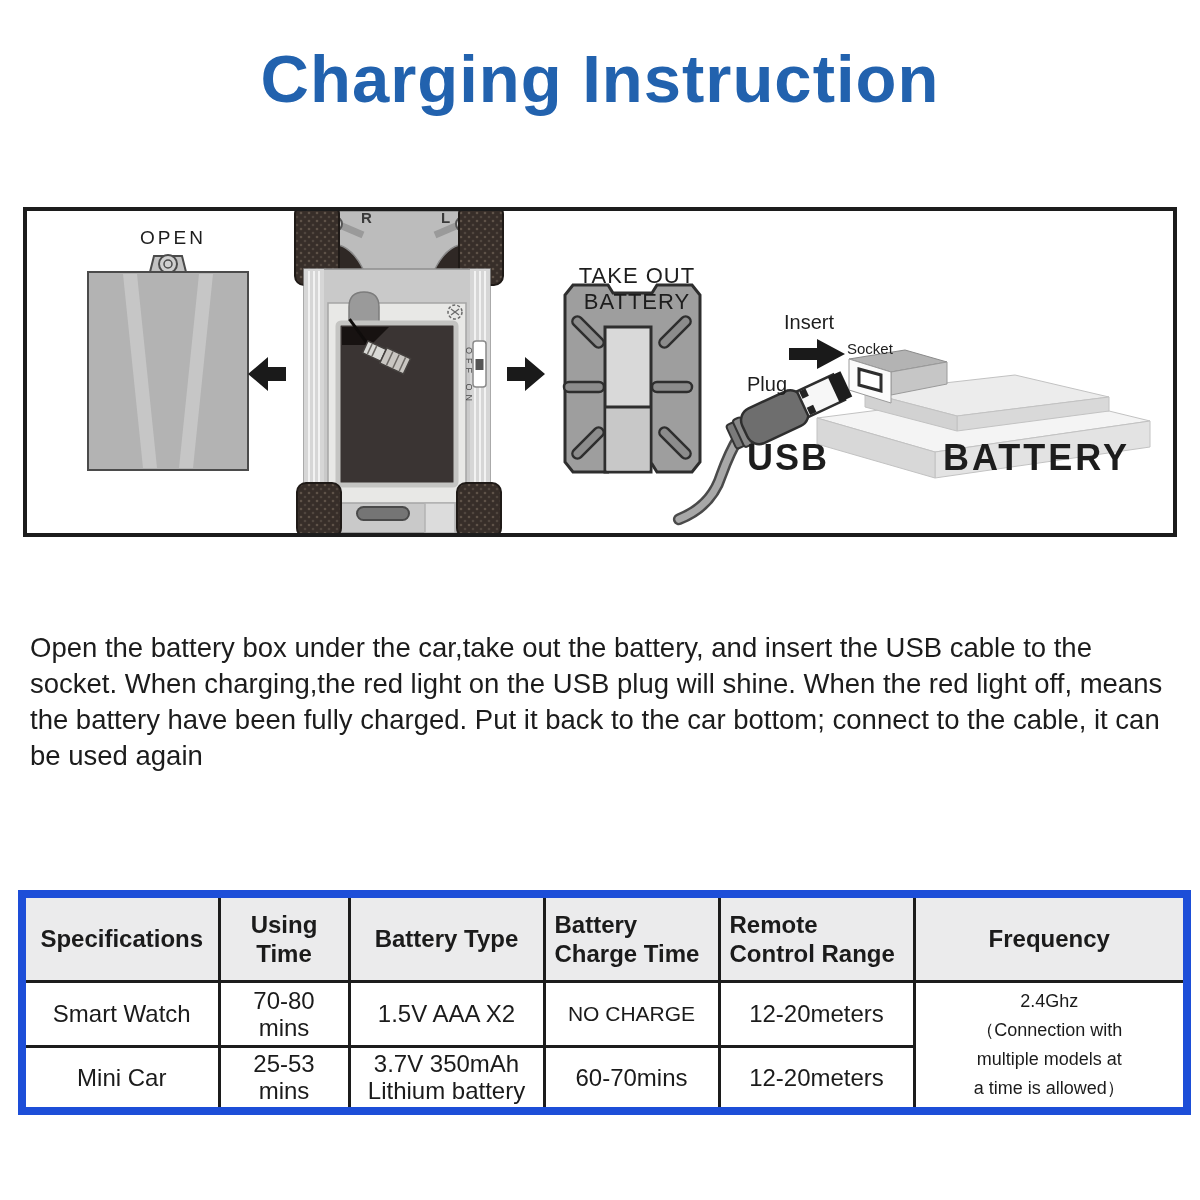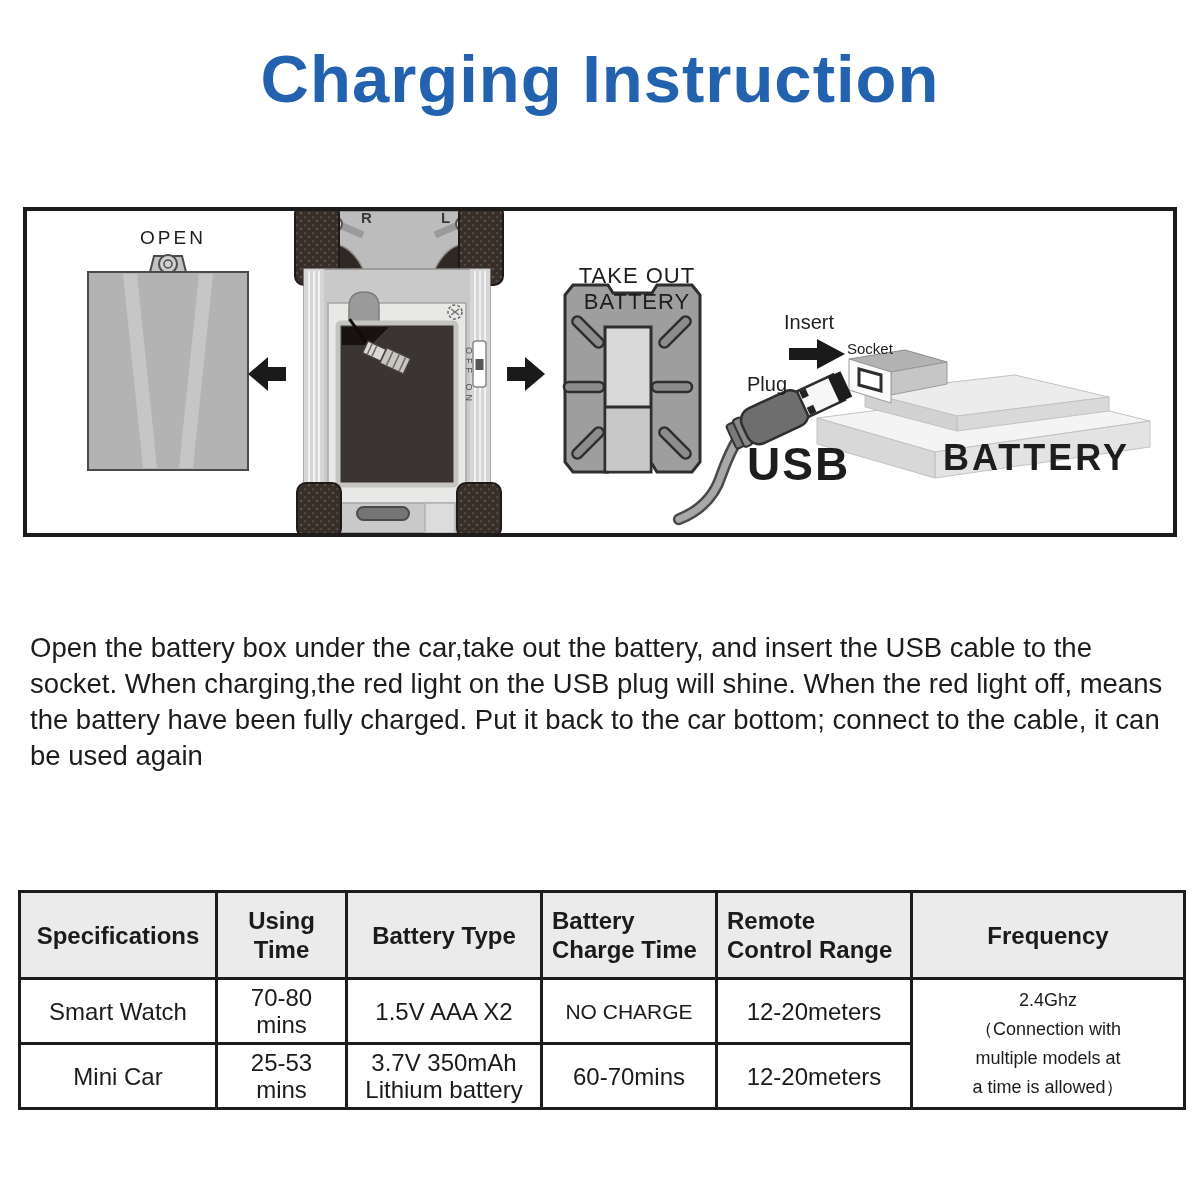--- a/index.html
+++ b/index.html
@@ -19,40 +19,40 @@
     border:4px solid #1c1c1c;box-sizing:border-box;background:#ffffff;
   }
   #diagram-svg{position:absolute;left:0;top:0;}
   .dlabel{position:absolute;color:#1d1d1d;white-space:pre-line;}
   #open-label{left:86px;top:16px;width:120px;text-align:center;font-size:19px;letter-spacing:3px;}
   #take-out-battery-label{left:520px;top:12px;width:180px;text-align:center;font-size:22px;letter-spacing:1px;line-height:26px;margin-top:40px;}
   #optional-accessories-label{left:718px;top:26px;width:430px;text-align:center;font-size:27px;letter-spacing:1px;}
   #insert-label{left:757px;top:100px;font-size:20px;}
   #socket-label{left:820px;top:129px;font-size:15px;}
   #plug-label{left:720px;top:162px;font-size:20px;}
-  #usb-label{left:720px;top:226px;font-size:46px;font-weight:700;letter-spacing:2px;}
+  #usb-label{left:720px;top:226px;font-size:36px;font-weight:700;letter-spacing:2px;}
   #battery-label{left:916px;top:226px;font-size:36px;font-weight:700;letter-spacing:3px;}
   #car-marking-r{left:334px;top:-2px;font-size:15px;color:#3a3a3a;font-weight:700;}
   #car-marking-l{left:414px;top:-2px;font-size:15px;color:#3a3a3a;font-weight:700;}
   #power-switch-label{left:447px;top:136px;font-size:9px;color:#4a4a4a;transform:rotate(90deg);transform-origin:left top;letter-spacing:4px;}
   
   #instructions-paragraph{
     left:30px;top:630px;width:1142px;
     font-size:27.5px;line-height:36px;color:#1c1c1c;
   }
   
   #spec-table{
     left:18px;top:890px;border-collapse:collapse;table-layout:fixed;
     width:1165px;
   }
   #spec-table td,#spec-table th{
     border:3px solid #1c1c1c;vertical-align:middle;text-align:center;
     white-space:pre-line;font-size:24px;padding:2px 4px;box-sizing:border-box;
   }
-  #spec-table{border:2px solid #1d4ed8;}
+  #spec-table{border:8px solid #1d4ed8;}
   #spec-table th{background:#ebebec;font-weight:700;height:87px;line-height:29px;}
   #spec-table td{height:65px;line-height:27px;background:#ffffff;}
   #spec-table th.left{text-align:left;padding-left:9px;}
   #spec-table td.small{font-size:21px;}
   #spec-table td.freq{font-size:18px;line-height:29px;}
 </style>
 </head>
 <body>
 
 <div class="abs" id="page-title">Charging Instruction</div>

